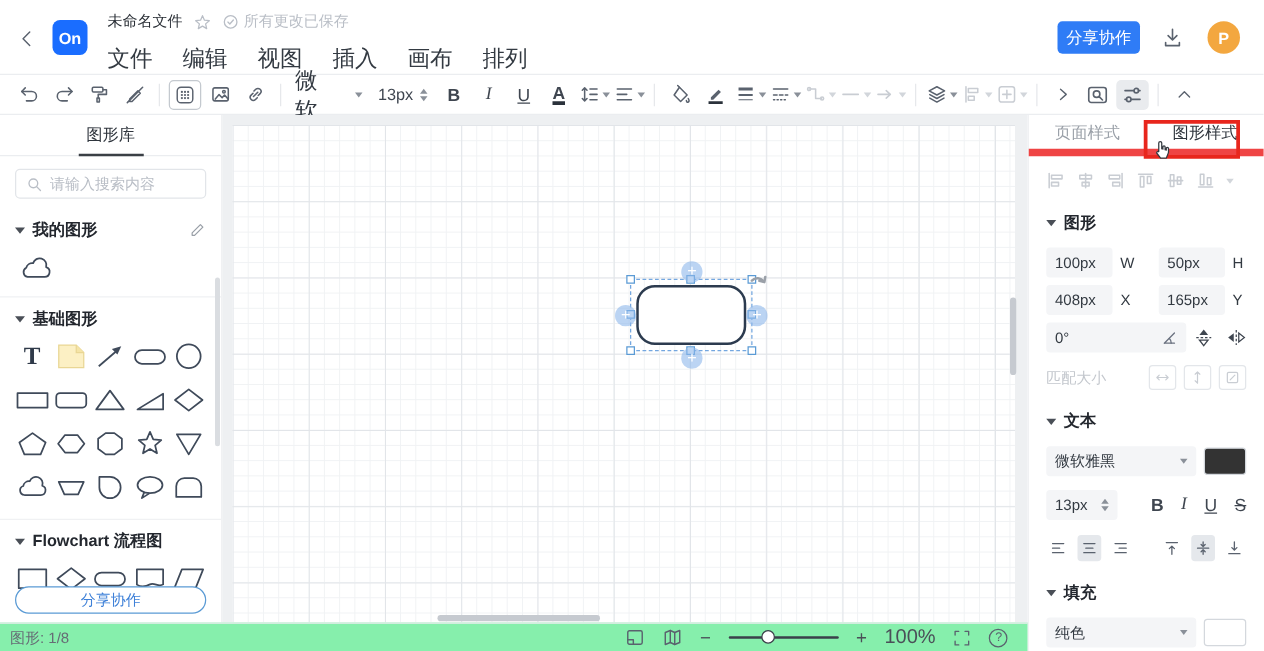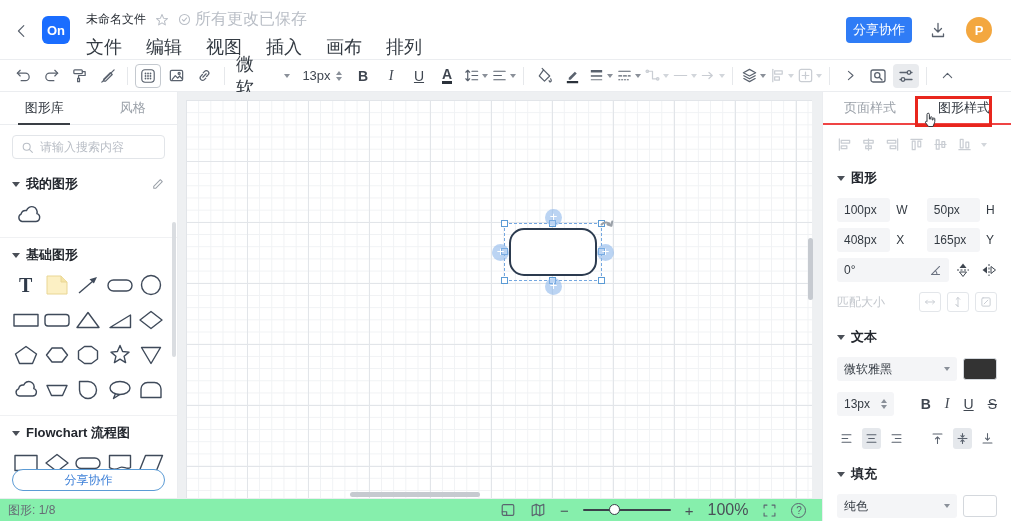--- a/index.html
+++ b/index.html
@@ -12,21 +12,21 @@
   .ic-fill { fill:#5a626e; stroke:none; }
   .dis .ic { stroke:#c9cdd3; }
   .dis { color:#c9cdd3 !important; }
 
   
   .hdr { position:absolute; left:0; top:0; width:1011px; height:60px; background:#fff; border-bottom:1px solid #ebedf0; }
   .back { position:absolute; left:12px; top:21px; width:20px; height:20px; display:flex; align-items:center; justify-content:center; cursor:pointer; }
   .logo { position:absolute; left:42px; top:16px; width:28px; height:28px; border-radius:6px; background:#1a6dff; color:#fff; font-weight:bold; font-size:13px; display:flex; align-items:center; justify-content:center; }
   .title-row { position:absolute; left:86px; top:9px; display:flex; align-items:center; gap:9px; }
   .doc-title { font-size:12px; color:#2a2f36; }
-  .saved { display:flex; align-items:center; gap:4px; color:#b9bec6; font-size:16px; }
+  .saved { display:flex; align-items:center; gap:4px; color:#b9bec6; font-size:12px; }
   .menu-row { position:absolute; left:86px; top:35px; display:flex; gap:24px; font-size:18px; color:#333a42; }
   .menu-row span { cursor:pointer; }
   .share-btn { position:absolute; left:846px; top:17px; width:66px; height:26px; background:#2f7cf6; border:none; border-radius:4px; color:#fff; font-size:13px; font-family:inherit; cursor:pointer; }
   .dl { position:absolute; left:929px; top:21px; cursor:pointer; }
   .avatar { position:absolute; left:966px; top:17px; width:26px; height:26px; border-radius:50%; background:#f3a73f; color:#fff; font-size:13px; font-weight:bold; display:flex; align-items:center; justify-content:center; cursor:pointer; }
 
   
   .tbar { position:absolute; left:0; top:60px; width:1011px; height:32px; background:#fff; border-bottom:1px solid #ebedf0; display:flex; align-items:center; padding:0 10px; gap:2px; }
   .tb { min-width:26px; height:24px; border-radius:4px; display:flex; align-items:center; justify-content:center; gap:2px; cursor:pointer; color:#3f4650; }
   .tb.bordered { border:1px solid #c4c9cf; }
@@ -78,21 +78,21 @@
   .node { position:absolute; left:331px; top:136px; width:88px; height:48px; background:#fff; border:2px solid #2c3b4f; border-radius:15px; cursor:move; }
   .selbox { position:absolute; left:326px; top:131px; width:98px; height:58px; border:1px dashed #74a7e0; pointer-events:none; }
   .hd { position:absolute; width:7px; height:7px; background:#fff; border:1px solid #5b9bd5; }
   .plus { position:absolute; width:17px; height:17px; border-radius:50%; background:rgba(142,183,235,.6); color:#fff; font-size:13px; line-height:16px; text-align:center; cursor:pointer; }
   .rot { position:absolute; left:420px; top:126px; cursor:pointer; }
   .vsb { position:absolute; right:9px; top:146px; width:5px; height:62px; border-radius:2.5px; background:#c6cad0; }
   .hsb { position:absolute; left:172px; bottom:1px; width:130px; height:5px; border-radius:2.5px; background:#c6cad0; }
 
   
   .rp { position:absolute; left:822px; top:92px; width:189px; height:429px; background:#fff; border-left:1px solid #ebedf0; }
-  .rp-tabs { position:relative; height:33px; border-bottom:2px solid #ef4444; display:flex; }
+  .rp-tabs { position:relative; height:33px; border-bottom:6px solid #ef4444; display:flex; }
   .rp-tab { flex:1; display:flex; align-items:center; justify-content:center; font-size:13px; color:#9aa0a8; cursor:pointer; }
   .rp-tab.on { color:#2f353d; }
   .redbox { position:absolute; left:92px; top:4px; width:77px; height:31px; border:3px solid #e8261d; pointer-events:none; }
   .cursor-ic { position:absolute; left:100px; top:20px; pointer-events:none; }
   .rp-align-row { display:flex; align-items:center; gap:9px; padding:12px 0 4px 14px; }
   .rp-sec-h { display:flex; align-items:center; gap:6px; padding:13px 14px 8px; }
   .rp-row { display:flex; align-items:center; padding:3px 14px; gap:6px; }
   .fld { height:24px; background:#f4f5f7; border-radius:3px; display:flex; align-items:center; padding:0 7px; }
   .fld input { border:none; outline:none; background:transparent; font-size:12px; color:#333a42; width:100%; font-family:inherit; }
   .fld-56 { width:57px; } .fld-122 { width:122px; }
@@ -345,21 +345,20 @@
     <div class="tb">
         <svg class="ic" width="15" height="15" viewBox="0 0 18 18">
           <path d="M4 11.5 l5-5 5 5"></path>
         </svg>
       </div>
   </div>
 
   <div class="lsb">
     <div class="lsb-tabs">
       <div class="lsb-tab on">图形库</div>
-      <div class="lsb-tab">风格</div>
     </div>
     <div class="search">
       <svg class="ic" width="13" height="13" viewBox="0 0 16 16" style="stroke:#b9bec6">
           <circle cx="7" cy="7" r="4.3"></circle>
           <path d="M10.2 10.2 L14 14"></path>
         </svg>
       <input type="text" placeholder="请输入搜索内容" style="">
     </div>
     <div class="sec-h">
       <span class="tri"></span>

